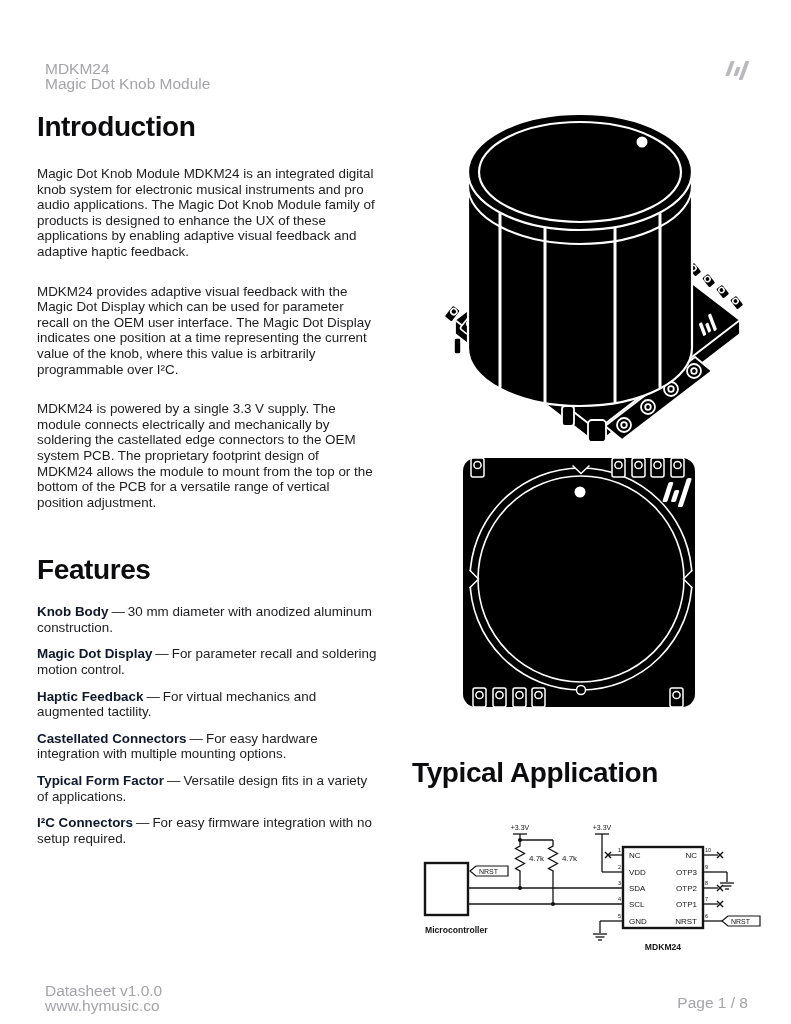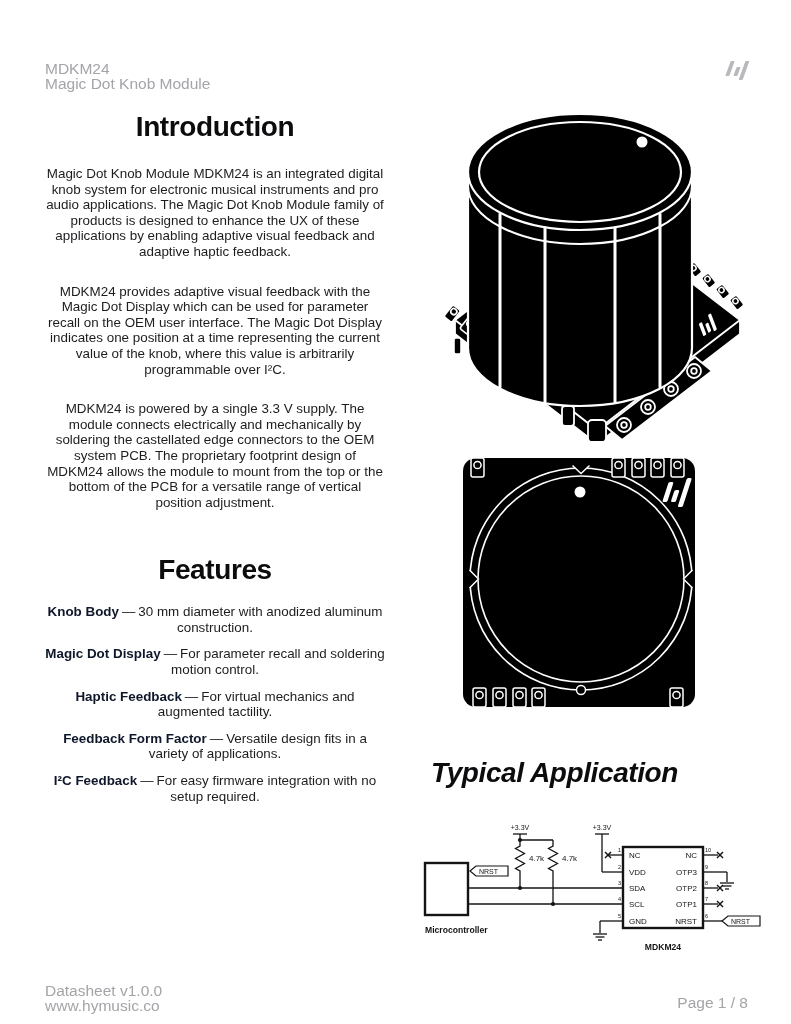--- a/index.html
+++ b/index.html
@@ -20,29 +20,29 @@
   .brand-logo{position:absolute;right:2px;top:-2px;display:flex;gap:3px;height:24px;}
   .brand-logo .bar{width:4px;background:#b8b8bd;transform:skewX(-20deg);border-radius:1px;}
   .brand-logo .b1{margin-top:3px;height:15px;}
   .brand-logo .b2{margin-top:9px;height:9px;}
   .brand-logo .b3{margin-top:3px;height:19px;}
   
   h1{
     font-size:28px;line-height:30px;font-weight:bold;color:#0c0c0e;
     letter-spacing:-0.4px;margin:0;
   }
-  .left-col{position:absolute;left:45px;top:92px;width:340px;text-align:center;}
+  .left-col{position:absolute;left:37px;top:92px;width:340px;}
   .left-col p{font-size:13.4px;line-height:15.6px;margin:24px 0 0;}
   h1.features-h{margin-top:45px;}
   .feature{font-size:13.4px;line-height:15.6px;margin-top:11px;}
   .feature:first-of-type{margin-top:19px;}
   .feature b{color:#0f172a;}
   .feature .sep{padding:0 3px;}
   
-  .ta-heading{position:absolute;left:431px;top:738px;font-style:italic;}
+  .ta-heading{position:absolute;left:412px;top:738px;}
   svg{position:absolute;font-family:"Liberation Sans",sans-serif;}
   #render3d{left:440px;top:88px;}
   #topview{left:455px;top:428px;}
   #schematic{left:412px;top:786px;}
   .sch-text{fill:#141414;font-size:8px;}
   .sch-text-sm{fill:#141414;font-size:5.5px;}
   .sch-text-b{fill:#141414;font-size:8.6px;font-weight:bold;}
   .sch-text-tag{fill:#141414;font-size:7px;}
 </style>
 </head>
@@ -71,24 +71,27 @@
     <div class="feature">
       <b>Knob Body</b><span class="sep">—</span><span>30 mm diameter with anodized aluminum construction.</span>
     </div>
     <div class="feature">
       <b>Magic Dot Display</b><span class="sep">—</span><span>For parameter recall and soldering motion control.</span>
     </div>
     <div class="feature">
       <b>Haptic Feedback</b><span class="sep">—</span><span>For virtual mechanics and augmented tactility.</span>
     </div>
     <div class="feature">
-      <b>Feedback Form Factor</b><span class="sep">—</span><span>Versatile design fits in a variety of applications.</span>
-    </div>
-    <div class="feature">
-      <b>I²C Feedback</b><span class="sep">—</span><span>For easy firmware integration with no setup required.</span>
+      <b>Castellated Connectors</b><span class="sep">—</span><span>For easy hardware integration with multiple mounting options.</span>
+    </div>
+    <div class="feature">
+      <b>Typical Form Factor</b><span class="sep">—</span><span>Versatile design fits in a variety of applications.</span>
+    </div>
+    <div class="feature">
+      <b>I²C Connectors</b><span class="sep">—</span><span>For easy firmware integration with no setup required.</span>
     </div>
   </div>
 
   <svg id="render3d" width="350" height="340" viewBox="0 0 350 340">
     <g>
       <path d="M15,212 L157,102 L300,212 L300,226 L157,336 L15,226 Z" fill="#000"></path>
       <path d="M15,212 L157,102 L300,212 L157,322 Z" fill="#000" stroke="#fff" stroke-width="2" stroke-linejoin="round"></path>
       <path d="M15,226 L157,336 L300,226 M15,212 L15,226 M300,212 L300,226 M157,322 L157,336" fill="none" stroke="#fff" stroke-width="1.8"></path>
     </g>
 

